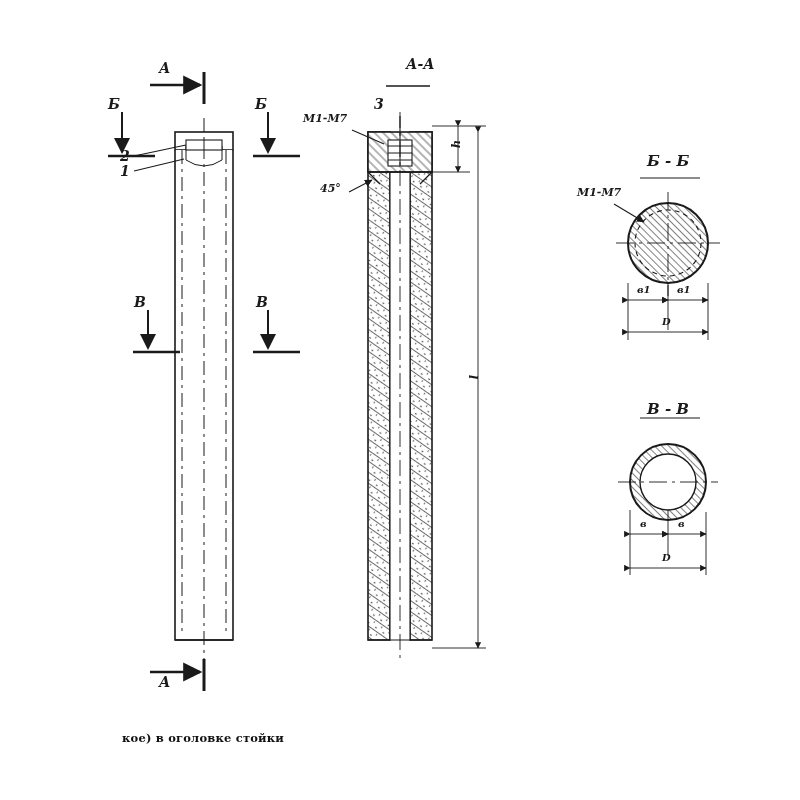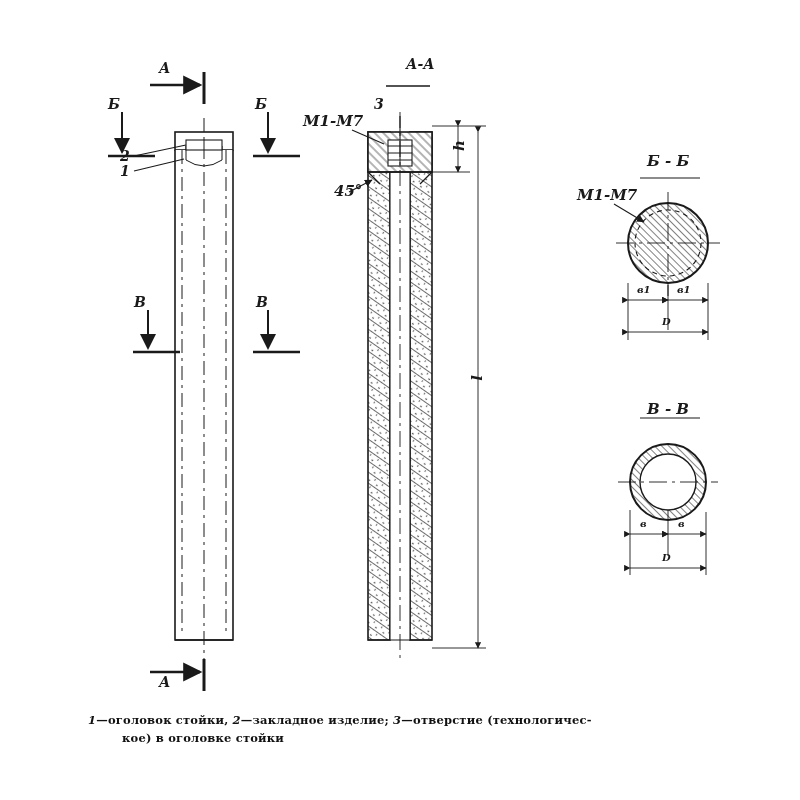--- a/index.html
+++ b/index.html
@@ -17,21 +17,21 @@
   }
   .lbl {
     position: absolute;
     font-family: "DejaVu Serif", serif;
     font-style: italic;
     font-weight: bold;
     font-size: 14px;
     color: #1a1a1a;
     white-space: nowrap;
   }
-  .lbl.small { font-size: 15px; }
+  .lbl.small { font-size: 11px; }
   .lbl.tiny { font-size: 10px; }
   .lbl.up { writing-mode: vertical-rl; transform: rotate(180deg); }
   .caption {
     position: absolute;
     left: 88px;
     top: 712px;
     width: 640px;
     font-family: "DejaVu Serif", serif;
     font-weight: bold;
     font-size: 11.5px;
@@ -215,35 +215,33 @@
   <div class="lbl" style="left:255px; top:96px;">Б</div>
   <div class="lbl" style="left:134px; top:294px;">В</div>
   <div class="lbl" style="left:256px; top:294px;">В</div>
 
   <div class="lbl" style="left:120px; top:148px;">2</div>
   <div class="lbl" style="left:120px; top:163px;">1</div>
 
   <div class="lbl" style="left:406px; top:56px; font-size:14px;">А-А</div>
   <div class="lbl" style="left:374px; top:96px;">3</div>
   <div class="lbl small" style="left:303px; top:112px;">М1-М7</div>
-  <div class="lbl small" style="left:320px; top:182px;margin-left:14px;">45°</div>
+  <div class="lbl small" style="left:320px; top:182px;">45°</div>
   <div class="lbl small up" style="left:450px; top:140px;">h</div>
   <div class="lbl small up" style="left:468px; top:375px;">l</div>
 
   <div class="lbl" style="left:647px; top:152px; font-size:15px;">Б - Б</div>
   <div class="lbl small" style="left:577px; top:186px;">М1-М7</div>
   <div class="lbl tiny" style="left:637px; top:284px;">в1</div>
   <div class="lbl tiny" style="left:677px; top:284px;">в1</div>
   <div class="lbl tiny" style="left:662px; top:316px;">D</div>
 
   <div class="lbl" style="left:647px; top:400px; font-size:15px;text-align:center;">В - В</div>
   <div class="lbl tiny" style="left:640px; top:518px;">в</div>
   <div class="lbl tiny" style="left:678px; top:518px;">в</div>
   <div class="lbl tiny" style="left:662px; top:552px;">D</div>
 
   <div class="caption">
-    <span>
-      <i>1</i><span>—оголовок стойки, </span><i>2</i><span>—закладное изделие; </span><i>3</i><span>—отверстие (технологичес-</span>
-    </span><br>
+    <br>
     <span style="padding-left:34px; display:inline-block;text-align:center;">кое) в оголовке стойки</span>
   </div>
 
 </div>
 
 </body></html>

